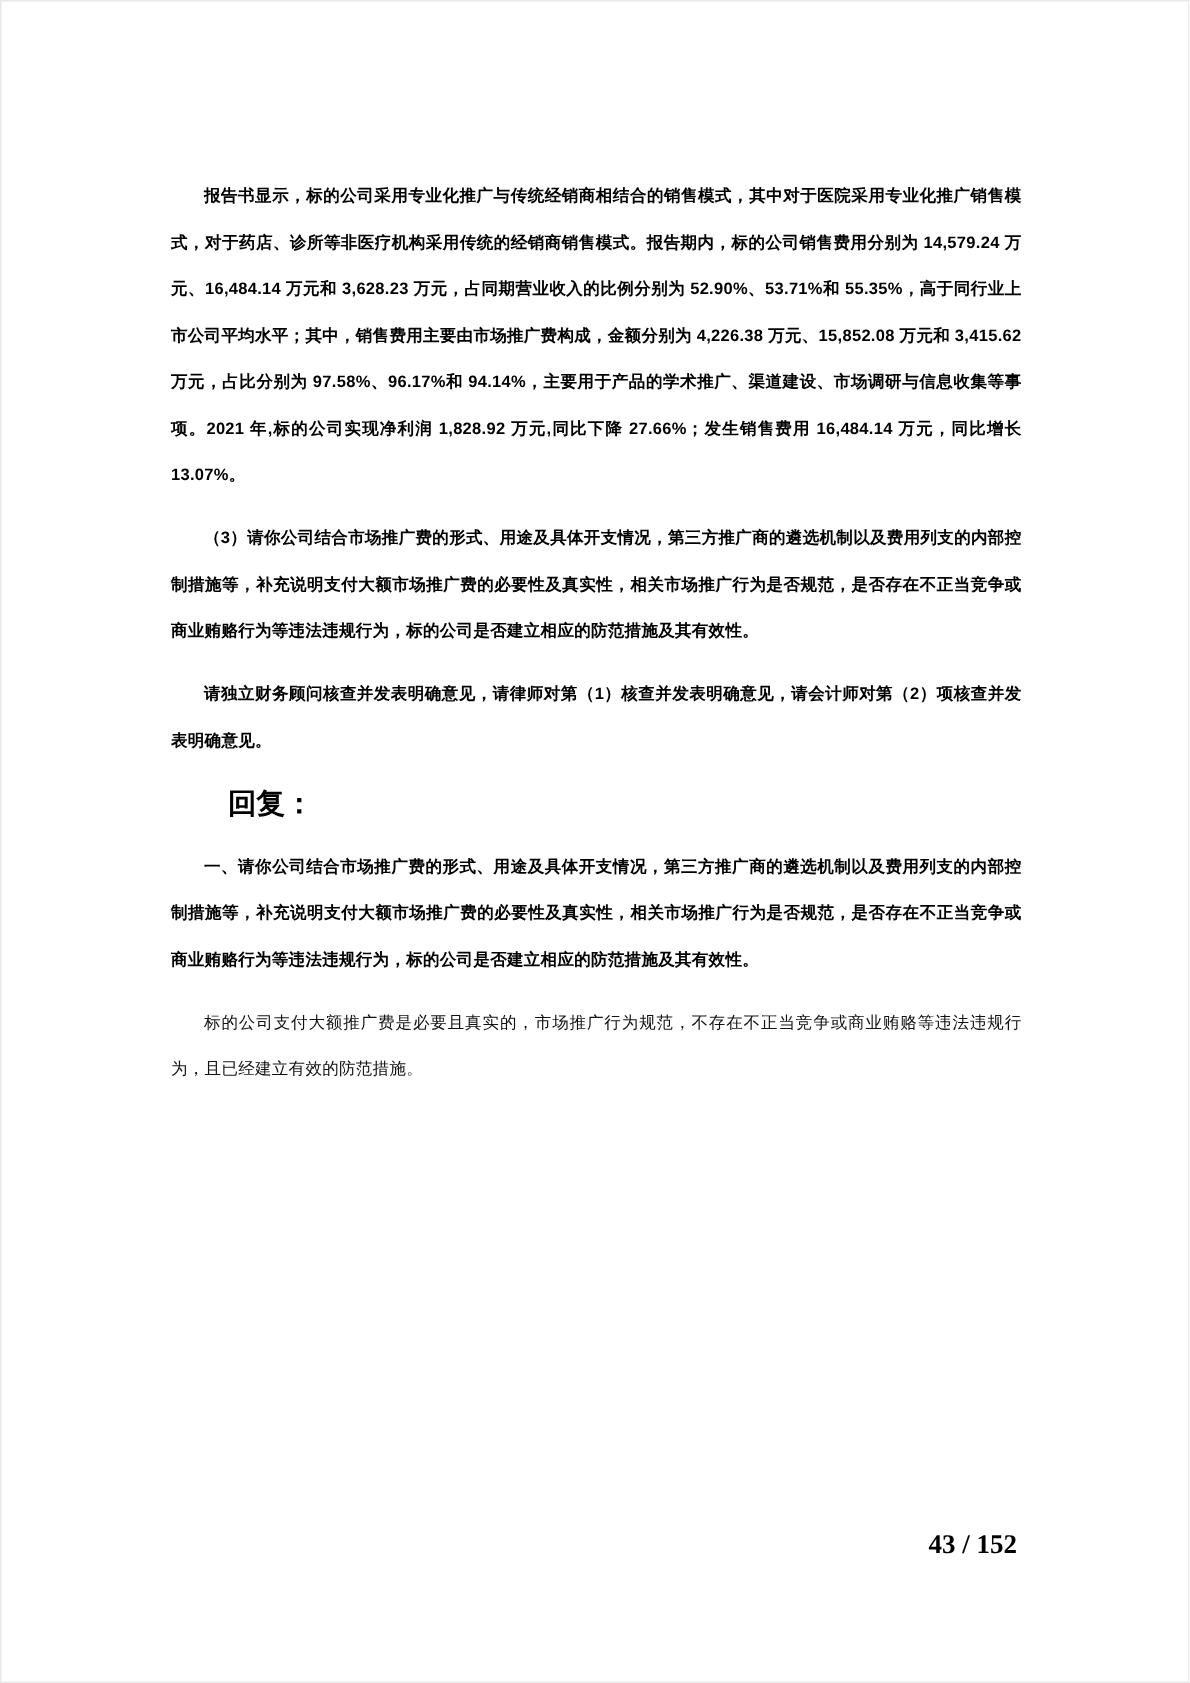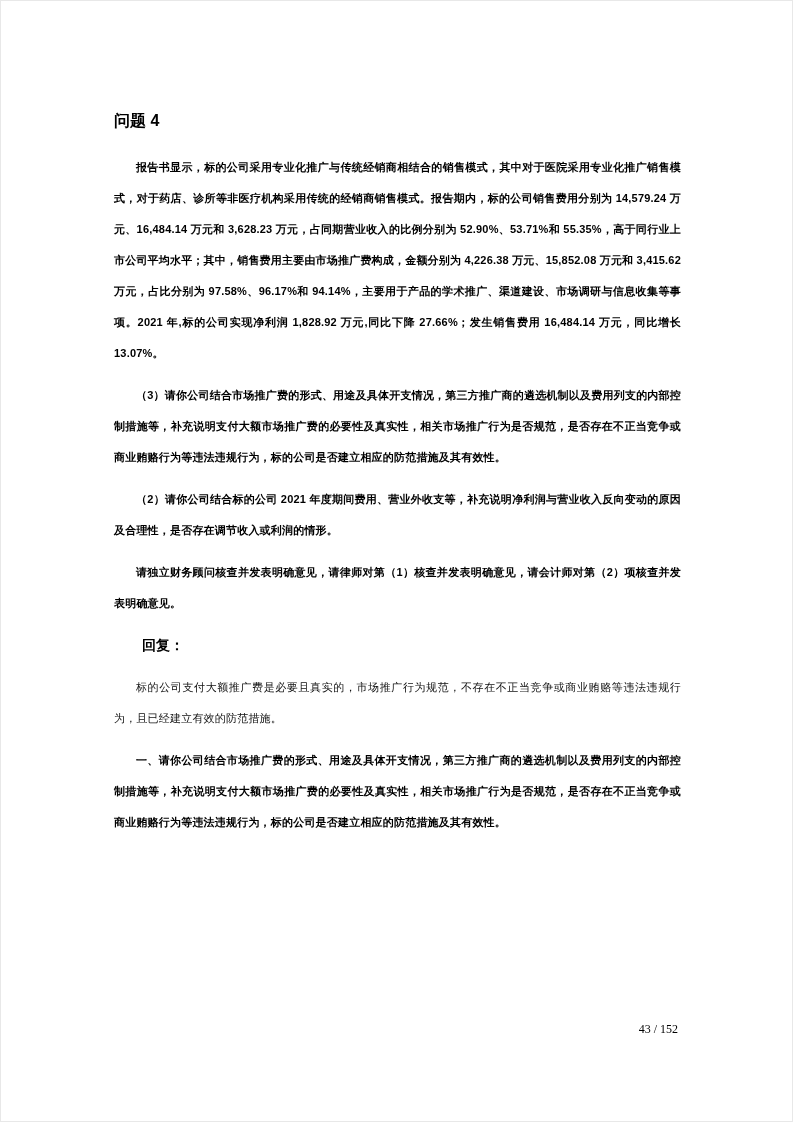--- a/index.html
+++ b/index.html
@@ -44,54 +44,52 @@
     font-weight: 700;
   }
   .para.normal {
     font-family: "Liberation Serif", "DejaVu Serif", serif;
     font-weight: 400;
     color: #111111;
   }
   .reply-label {
     font-family: "Liberation Sans", sans-serif;
     font-weight: 700;
-    font-size: 14px;
+    font-size: 19px;
     line-height: 31px;
     margin: 11px 0;
     text-indent: 2em;
   }
   .page-number {
     position: absolute;
     top: 1020px;
     right: 114px;
     font-family: "Liberation Serif", "DejaVu Serif", serif;
-    font-weight: 400;
-    font-size: 12px;
+    font-weight: 700;
+    font-size: 18px;
     line-height: 16px;
     color: #000000;
   }
 </style>
 </head>
 <body>
 
 <div class="page">
   <div class="content">
 
-    <h2 class="doc-title">问题 4</h2>
 
     <p class="para bold">报告书显示，标的公司采用专业化推广与传统经销商相结合的销售模式，其中对于医院采用专业化推广销售模式，对于药店、诊所等非医疗机构采用传统的经销商销售模式。报告期内，标的公司销售费用分别为 14,579.24 万元、16,484.14 万元和 3,628.23 万元，占同期营业收入的比例分别为 52.90%、53.71%和 55.35%，高于同行业上市公司平均水平；其中，销售费用主要由市场推广费构成，金额分别为 4,226.38 万元、15,852.08 万元和 3,415.62 万元，占比分别为 97.58%、96.17%和 94.14%，主要用于产品的学术推广、渠道建设、市场调研与信息收集等事项。2021 年,标的公司实现净利润 1,828.92 万元,同比下降 27.66%；发生销售费用 16,484.14 万元，同比增长 13.07%。</p>
 
     <p class="para bold">（3）请你公司结合市场推广费的形式、用途及具体开支情况，第三方推广商的遴选机制以及费用列支的内部控制措施等，补充说明支付大额市场推广费的必要性及真实性，相关市场推广行为是否规范，是否存在不正当竞争或商业贿赂行为等违法违规行为，标的公司是否建立相应的防范措施及其有效性。</p>
 
-    <p class="para bold">（2）请你公司结合标的公司 2021 年度期间费用、营业外收支等，补充说明净利润与营业收入反向变动的原因及合理性，是否存在调节收入或利润的情形。</p>
 
     <p class="para bold">请独立财务顾问核查并发表明确意见，请律师对第（1）核查并发表明确意见，请会计师对第（2）项核查并发表明确意见。</p>
 
     <p class="reply-label">回复：</p>
 
+    <p class="para bold">一、请你公司结合市场推广费的形式、用途及具体开支情况，第三方推广商的遴选机制以及费用列支的内部控制措施等，补充说明支付大额市场推广费的必要性及真实性，相关市场推广行为是否规范，是否存在不正当竞争或商业贿赂行为等违法违规行为，标的公司是否建立相应的防范措施及其有效性。</p>
+
     <p class="para normal">标的公司支付大额推广费是必要且真实的，市场推广行为规范，不存在不正当竞争或商业贿赂等违法违规行为，且已经建立有效的防范措施。</p>
-
-    <p class="para bold">一、请你公司结合市场推广费的形式、用途及具体开支情况，第三方推广商的遴选机制以及费用列支的内部控制措施等，补充说明支付大额市场推广费的必要性及真实性，相关市场推广行为是否规范，是否存在不正当竞争或商业贿赂行为等违法违规行为，标的公司是否建立相应的防范措施及其有效性。</p>
 
   </div>
 
   <div class="page-number">43 / 152</div>
 </div>
 
 </body></html>

